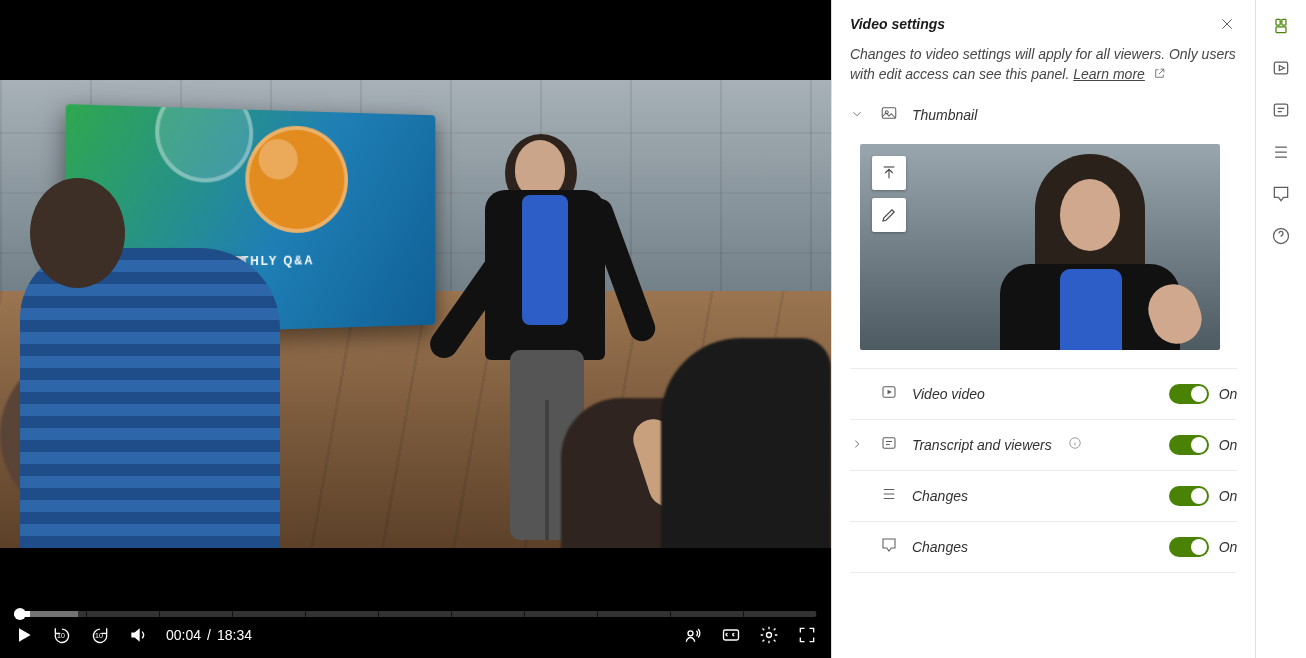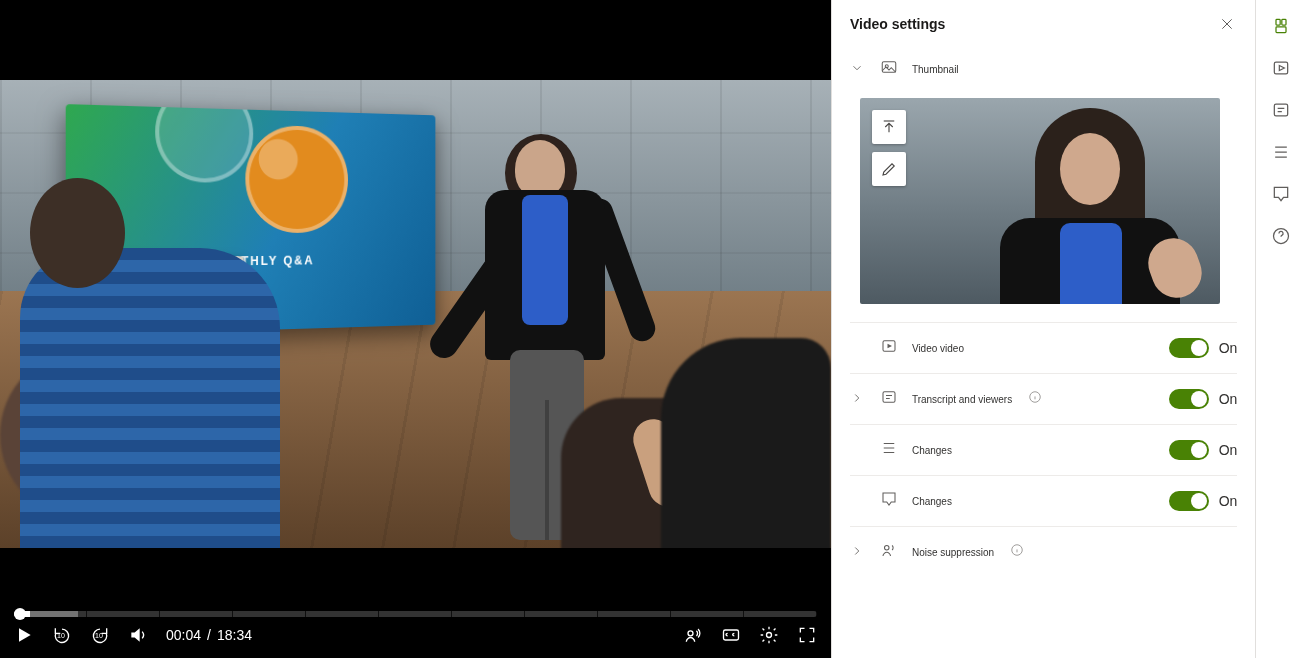--- a/index.html
+++ b/index.html
@@ -133,20 +133,21 @@
 
   
   .panel-col {
     width: 428px;
     height: 658px;
     border-left: 1px solid #e1dfdd;
     border-right: 1px solid #e1dfdd;
     background:#fff;
     display:flex;
     flex-direction:column;
+    font-style:italic;
   }
   .panel-header{
     display:flex; align-items:center; justify-content:space-between;
     padding:14px 18px 10px 18px;
   }
   .panel-title{ font-size:14px; font-weight:600; color:#1b1a19;}
   .close-btn svg{width:16px;height:16px;stroke:#605e5c;stroke-width:1.5;}
   .panel-desc{
     padding:0 18px 4px 18px; font-size:14px; color:#484644; line-height:1.45;
   }
@@ -154,21 +155,21 @@
   .ext-icon{display:inline-block;vertical-align:-1px;margin-left:4px;}
   .ext-icon svg{width:13px;height:13px;stroke:#605e5c;fill:none;stroke-width:1.5;}
 
   .section-row{
     display:flex; align-items:center; gap:14px;
     padding:14px 18px;
   }
   .section-scroll{ overflow-y:auto; flex:1;}
   .chev{width:16px;height:16px;} .chev svg{width:14px;height:14px;stroke:#605e5c;stroke-width:1.5;fill:none;}
   .sect-icon svg{width:18px;height:18px;stroke:#605e5c;fill:none;stroke-width:1.4;}
-  .sect-label{ font-size:10px; color:#323130;}
+  .sect-label{ font-size:14px; color:#323130;}
   .info-icon svg{width:14px;height:14px;stroke:#8a8886;fill:none;stroke-width:1.4;}
   .row-right{ margin-left:auto; display:flex; align-items:center; gap:10px;justify-content:space-between;}
   .toggle{
     width:40px; height:20px; border-radius:10px; background:#498205; position:relative; cursor:pointer;
   }
   .toggle .knob{ position:absolute; right:2px; top:2px; width:16px; height:16px; border-radius:50%; background:#fff;}
   .toggle-label{font-size:14px;color:#323130;}
 
   .hr{ height:1px; background:#edebe9; margin:0 18px;}
 
@@ -317,20 +318,30 @@
 
 <div class="panel-col">
   <div class="panel-header">
     <div class="panel-title">Video settings</div>
     <div class="ico-btn close-btn">
       <svg viewBox="0 0 24 24">
           <path d="M5 5l14 14M19 5L5 19"></path>
         </svg>
     </div>
   </div>
+  <div class="panel-desc">
+    <span>Changes to video settings will apply for all viewers. Only users with edit access can see this panel. </span>
+    <a href="#">Learn more</a>
+    <span class="ext-icon">
+      <svg viewBox="0 0 24 24">
+          <path d="M14 4h6v6M20 4l-9 9"></path>
+          <path d="M19 14v5H5V5h5"></path>
+        </svg>
+    </span>
+  </div>
 
   <div class="section-scroll">
 
     <div class="section-row">
       <span class="chev">
         <svg viewBox="0 0 24 24">
             <path d="M6 9l6 6 6-6"></path>
           </svg>
       </span>
       <span class="sect-icon">
@@ -447,41 +458,20 @@
       <div class="row-right">
         <div class="toggle">
             <div class="knob"></div>
           </div>
         <span class="toggle-label">On</span>
       </div>
     </div>
 
     <div class="hr"></div>
 
-    <div class="section-row">
-      <span class="chev">
-        <svg viewBox="0 0 24 24">
-            <path d="M9 6l6 6-6 6"></path>
-          </svg>
-      </span>
-      <span class="sect-icon">
-        <svg viewBox="0 0 24 24">
-            <circle cx="9" cy="9" r="3"></circle>
-            <path d="M4 20c0-3 3-5 5-5s5 2 5 5"></path>
-            <path d="M16 6c2 1 2 5 0 6"></path>
-          </svg>
-      </span>
-      <span class="sect-label">Noise suppression</span>
-      <span class="info-icon" style="margin-left:2px">
-        <svg viewBox="0 0 24 24">
-            <circle cx="12" cy="12" r="9"></circle>
-            <path d="M12 8h.01M12 11v5"></path>
-          </svg>
-      </span>
-    </div>
 
   </div>
 </div>
 
 <div class="rail-col">
   <div class="rail-btn active">
     <svg viewBox="0 0 24 24">
         <rect x="6" y="4" width="5" height="7" rx="1"></rect>
         <rect x="13" y="4" width="5" height="7" rx="1"></rect>
         <rect x="6" y="13" width="12" height="7" rx="1"></rect>

